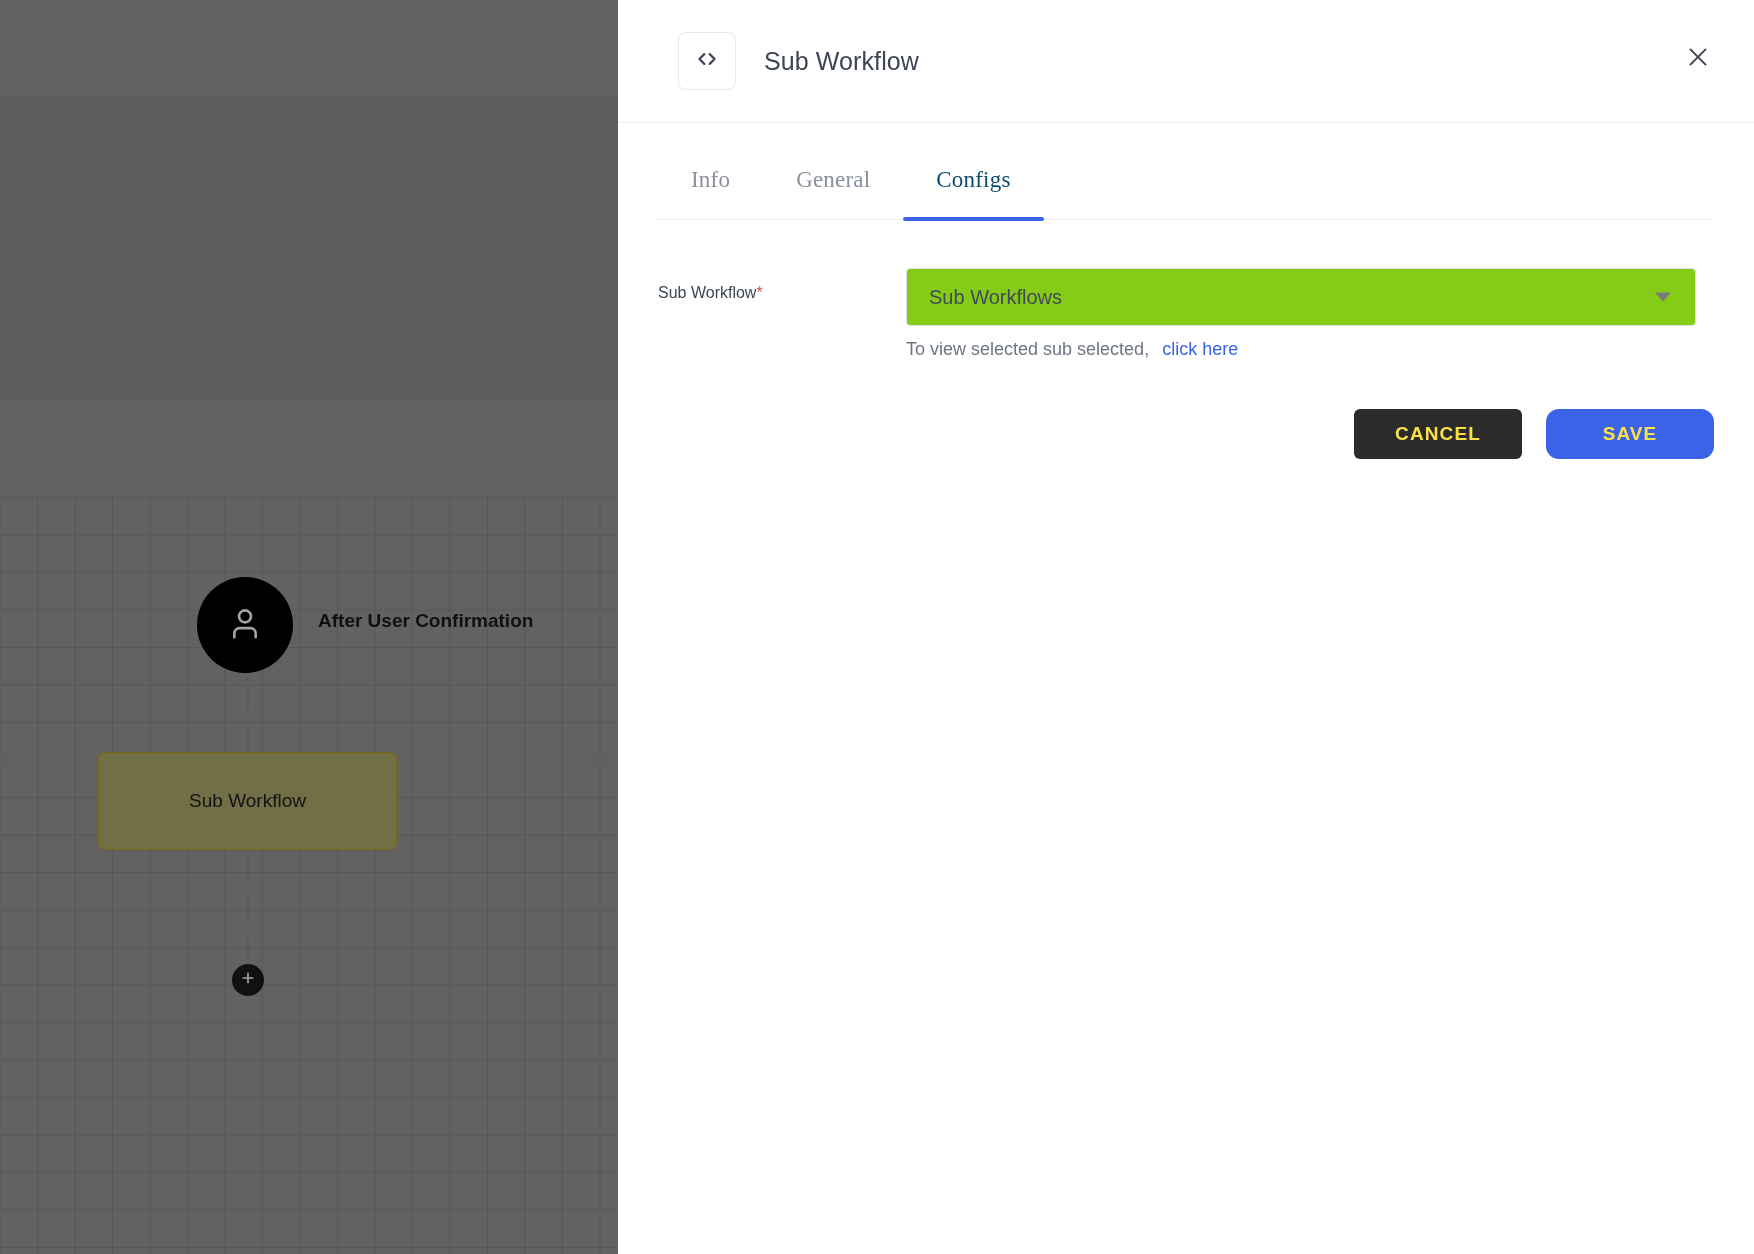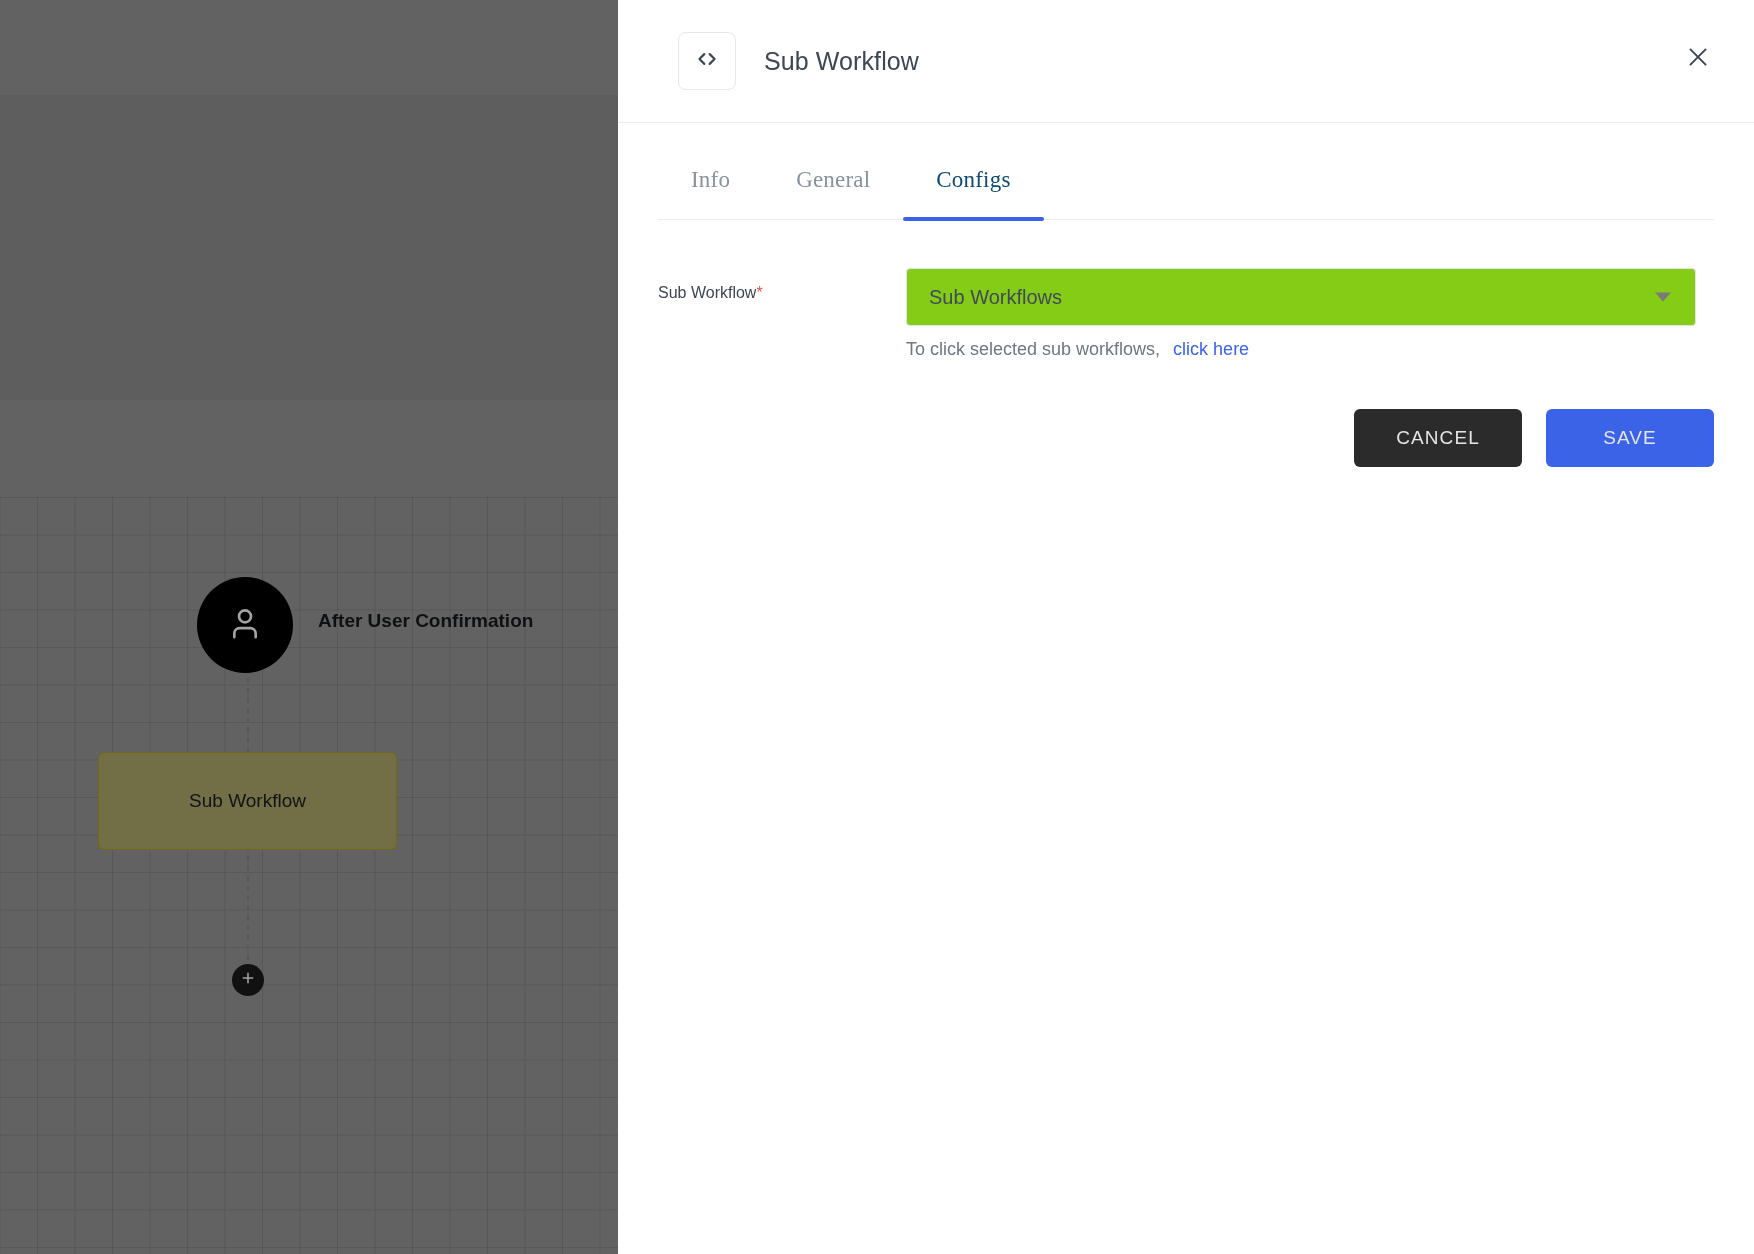--- a/index.html
+++ b/index.html
@@ -206,31 +206,31 @@
   }
 
   
   .actions {
     display: flex; justify-content: flex-end;
     gap: 24px;
     padding: 49px 40px 0 40px;
   }
   .btn {
     min-width: 168px;
-    height: 58px;
+    height: 50px;
     border: none; border-radius: 6px;
     font-family: inherit;
     font-size: 19px;
-    font-weight: 400;
+    font-weight: 700;
     letter-spacing: 1.1px;
-    color: #e5e5e5;
+    color: #fde047;
     cursor: pointer;
   }
   .btn-cancel { background: #2b2b2b; }
-  .btn-save   { background: #3b63e8; }
+  .btn-save   { background: #3b63e8; border-radius: 13px; }
 </style>
 </head>
 <body>
 
 <div id="app">
 
   <div id="canvas">
     <div class="band band-top"></div>
     <div class="band band-mid"></div>
     <div class="canvas-grid"></div>
@@ -296,21 +296,21 @@
       <div class="form-row">
         <div class="field-label">
           <span>Sub Workflow</span><span class="req">*</span>
         </div>
         <div class="field-control">
           <div class="select-box">
             <span class="select-value">Sub Workflows</span>
             <span class="select-arrow"></span>
           </div>
           <div class="helper">
-            <span>To click selected sub workflows,</span>
+            <span>To view selected sub selected,</span>
             <a>click here</a>
           </div>
         </div>
       </div>
     </div>
 
     <div class="actions">
       <button class="btn btn-cancel">CANCEL</button>
       <button class="btn btn-save">SAVE</button>
     </div>

